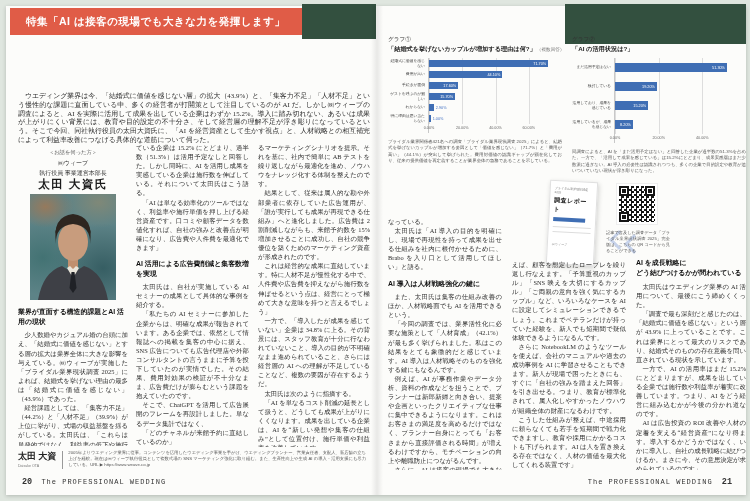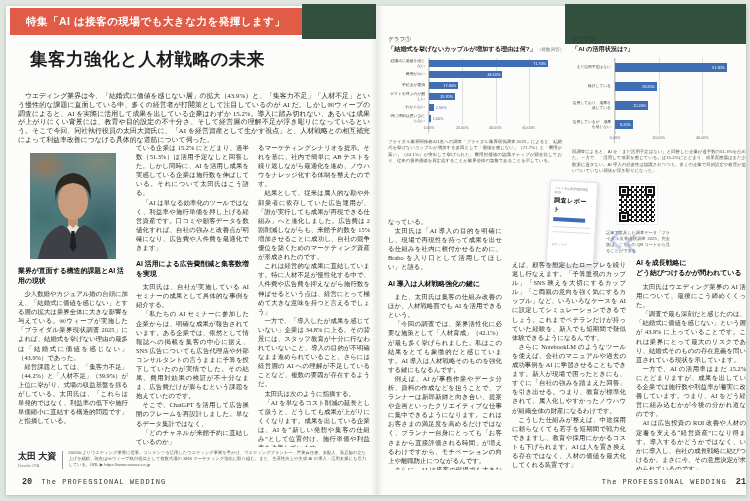--- a/index.html
+++ b/index.html
@@ -80,27 +80,32 @@
 
 <div class="sheet"></div>
 
 <div class="abs feature-bar">
   <span>特集「AI は接客の現場でも大きな力を発揮します」</span>
 </div>
 <div class="abs green-a"></div>
 <div class="abs green-b"></div>
 
 <div class="abs article-title">
-  <div>集客力強化と人材戦略の未来</div>
 </div>
 <div class="abs lead">
   <p>ウエディング業界は今、「結婚式に価値を感じない層」の拡大（43.9%）と、「集客力不足」「人材不足」という慢性的な課題に直面している中、多くの経営者が打開策として注目しているのが AI だ。しかし㈱ウィーブの調査によると、AI を実際に活用して成果を出している企業はわずか 15.2%。導入に踏み切れない、あるいは成果が上がりにくい背景には、教育や目的設定の不十分さ、そして経営層の理解不足が浮き彫りになっているという。そこで今回、同社執行役員の太田大資氏に、「AI を経営資産として生かす視点」と、人材戦略との相互補完によって利益率改善につなげる具体的な道筋について伺った。</p>
 </div>
 
 <div class="abs col" style="left:18px;top:148px;width:110px;height:298px;">
+  <div class="profile">
+    <div class="lab">＜お話を伺った方＞</div>
+    <div class="com">㈱ウィーブ</div>
+    <div class="rol">執行役員 事業運営本部長</div>
+    <div class="nam">太田 大資氏</div>
+  </div>
   <div class="photo">
     <svg width="86" height="106" viewBox="0 0 86 106">
       <path d="M8 106 Q13 78 32 72 L43 79 L54 72 Q73 78 78 106 Z" fill="#3e4046"></path>
       <path d="M38 62 h10 v14 h-10 z" fill="#c0906f"></path>
       <ellipse cx="43" cy="48" rx="15" ry="19" fill="#c89c7d"></ellipse>
       <path d="M26 50 Q22 22 43 20 Q64 22 60 50 Q61 32 43 30 Q25 32 26 50 Z" fill="#2e2620"></path>
       <path d="M25 40 Q27 24 43 22 Q59 24 61 40 Q56 28 43 28 Q30 28 25 40 Z" fill="#2e2620"></path>
       <path d="M37 74 L43 84 L49 74 L46 72 L43 75 L40 72 Z" fill="#e9e5da"></path>
       <path d="M41.5 78 h3 l2 16 -3.5 5 -3.5 -5 z" fill="#1f2126"></path>
     </svg>
@@ -295,18 +300,18 @@
   <div class="head2">
     <div>AI を成長戦略に</div>
     <div>どう結びつけるかが問われている</div>
   </div>
   <p class="bp">太田氏はウエディング業界の AI 活用について、最後にこう締めくくった。</p>
   <p class="bp">「調査で最も深刻だと感じたのは、「結婚式に価値を感じない」という層が 43.9% に上っていることです。これは業界にとって最大のリスクであり、結婚式そのものの存在意義を問い直されている現状を示しています。</p>
   <p class="bp">一方で、AI の活用率はまだ 15.2% にとどまりますが、成果を出している企業では施行数や利益率が着実に改善しています。つまり、AI をどう経営に組み込むかが今後の分かれ道なのです。</p>
   <p class="bp">AI は広告投資の ROI 改善や人材の定着を支える“経営資産”になり得ます。導入するかどうかではなく、いかに導入し、自社の成長戦略に結びつけるか。まさに今、その意思決定が求められているのです」</p>
 </div>
 
-<div class="abs pfoot" style="right:0;text-align:right;">
+<div class="abs pfoot" style="right:14px;text-align:right;">
   <span>The PROFESSIONAL WEDDING</span>
   <b>21</b>
 </div>
 
 <div class="gutter"></div>
 
 </body></html>

